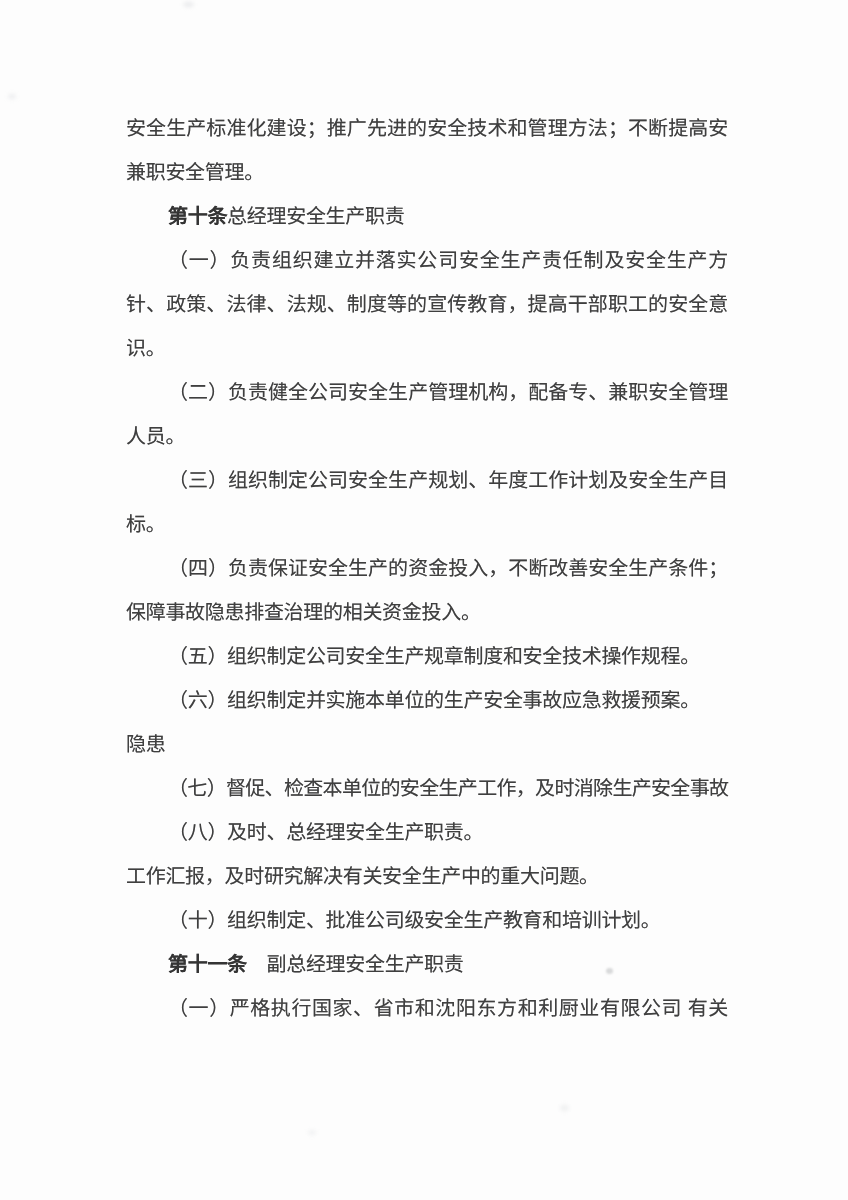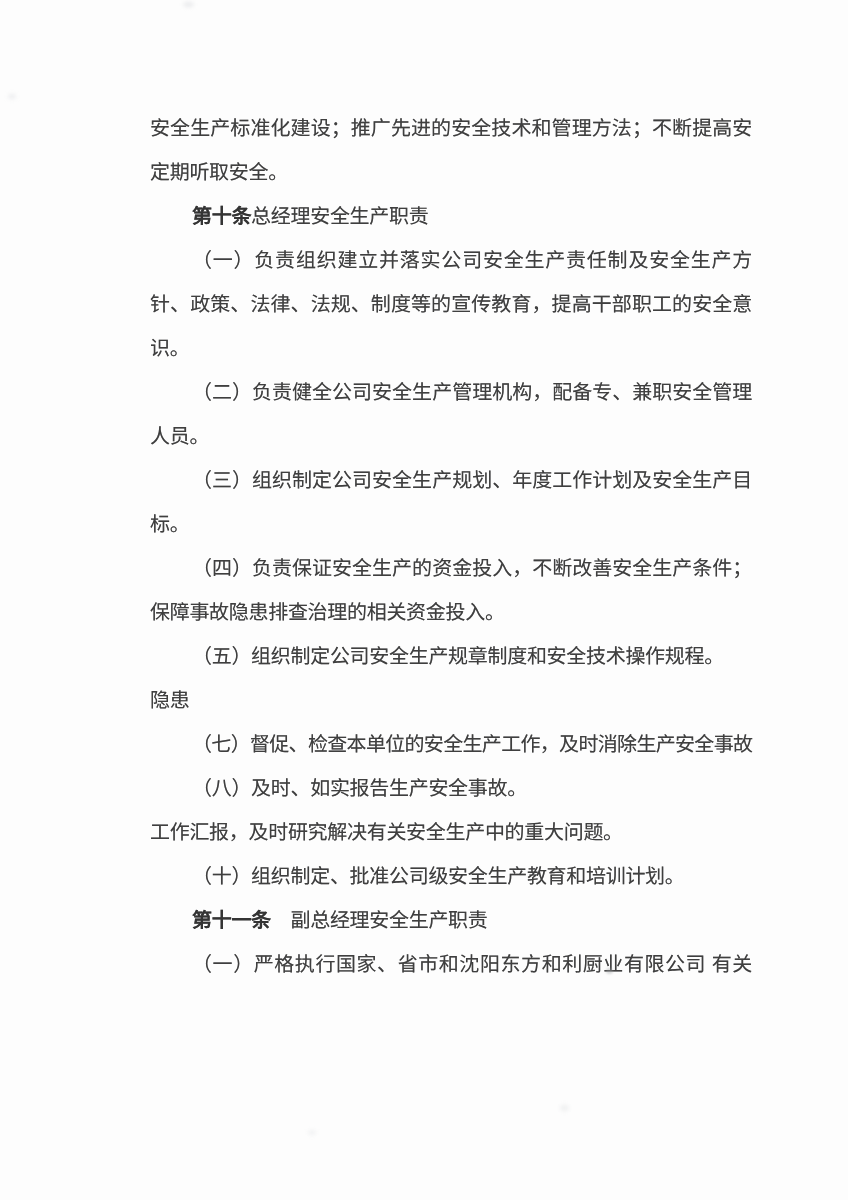--- a/index.html
+++ b/index.html
@@ -17,21 +17,20 @@
   .page {
     position: relative;
     width: 848px;
     height: 1200px;
   }
   .textblock {
     position: absolute;
     left: 126px;
     top: 106px;
     width: 602px;
-    margin-left: 24px;
   }
   .line {
     height: 44px;
     line-height: 44px;
     font-size: 20px;
     letter-spacing: -0.3px;
     white-space: nowrap;
     color: var(--text-color, #3f3f3f);
     text-shadow: 0 0 0.6px rgba(80, 80, 84, 0.55);
   }
@@ -59,35 +58,36 @@
   .smudge.s3 { left: 606px; top: 968px;  width: 7px;  height: 6px; background: rgba(160,162,166,0.40); filter: blur(1px); }
   .smudge.s4 { left: 560px; top: 1105px; width: 9px;  height: 6px; background: rgba(202,205,210,0.28); }
   .smudge.s5 { left: 308px; top: 1130px; width: 8px;  height: 5px; background: rgba(205,208,212,0.25); }
 </style>
 </head>
 <body>
 
 <div class="page">
   <div class="textblock" id="textblock">
       <div class="line stretch"><span class="run">安全生产标准化建设；推广先进的安全技术和管理方法；不断提高安</span></div>
-      <div class="line"><span class="run">定期听取安全。</span></div>
+      <div class="line"><span class="run">兼职安全管理。</span></div>
       <div class="line indent"><span class="run bold">第十条</span><span class="run">总经理安全生产职责</span></div>
       <div class="line indent stretch"><span class="run">（一）负责组织建立并落实公司安全生产责任制及安全生产方</span></div>
       <div class="line stretch"><span class="run">针、政策、法律、法规、制度等的宣传教育，提高干部职工的安全意</span></div>
       <div class="line"><span class="run">识。</span></div>
       <div class="line indent stretch"><span class="run">（二）负责健全公司安全生产管理机构，配备专、兼职安全管理</span></div>
       <div class="line"><span class="run">人员。</span></div>
       <div class="line indent stretch"><span class="run">（三）组织制定公司安全生产规划、年度工作计划及安全生产目</span></div>
       <div class="line"><span class="run">标。</span></div>
       <div class="line indent stretch"><span class="run">（四）负责保证安全生产的资金投入，不断改善安全生产条件；</span></div>
       <div class="line"><span class="run">保障事故隐患排查治理的相关资金投入。</span></div>
       <div class="line indent"><span class="run">（五）组织制定公司安全生产规章制度和安全技术操作规程。</span></div>
+      <div class="line indent"><span class="run">（六）组织制定并实施本单位的生产安全事故应急救援预案。</span></div>
       <div class="line"><span class="run">隐患</span></div>
       <div class="line indent stretch" style="letter-spacing: -0.67931px;"><span class="run">（七）督促、检查本单位的安全生产工作，及时消除生产安全事故</span></div>
-      <div class="line indent"><span class="run">（八）及时、如实报告生产安全事故。</span></div>
+      <div class="line indent"><span class="run">（八）及时、总经理安全生产职责。</span></div>
       <div class="line"><span class="run">工作汇报，及时研究解决有关安全生产中的重大问题。</span></div>
       <div class="line indent"><span class="run">（十）组织制定、批准公司级安全生产教育和培训计划。</span></div>
       <div class="line indent"><span class="run bold">第十一条</span><span class="run">　副总经理安全生产职责</span></div>
       <div class="line indent stretch"><span class="run">（一）严格执行国家、省市和沈阳东方和利厨业有限公司 有关</span></div>
     </div>
   <div class="smudge s1"></div>
   <div class="smudge s2"></div>
   <div class="smudge s3"></div>
   <div class="smudge s4"></div>
   <div class="smudge s5"></div>

